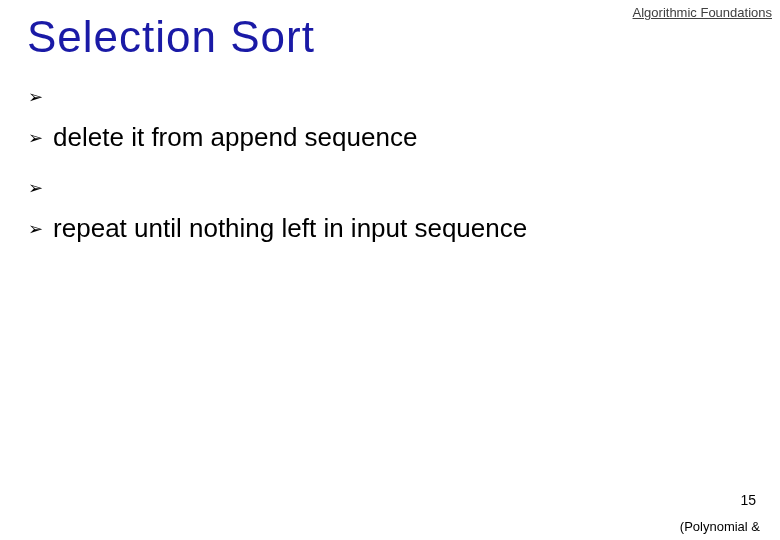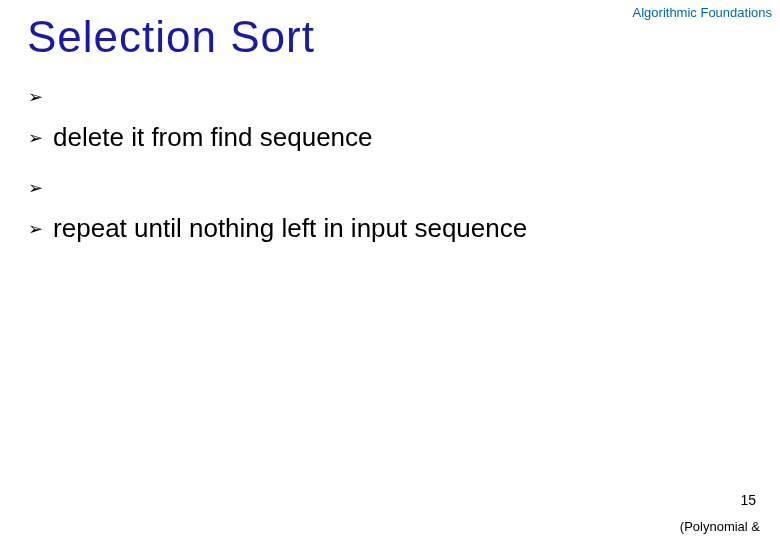--- a/index.html
+++ b/index.html
@@ -19,21 +19,22 @@
     height: 540px;
     box-sizing: border-box;
   }
   .header-right {
     position: absolute;
     top: 6px;
     right: 8px;
     text-align: right;
     font-size: 13px;
     line-height: 1.1;
-    color: #0369a1;
+    color: #404040;
+    text-decoration: underline;
   }
   .header-right .course-code {
     font-size: 12px;
   }
   .title {
     position: absolute;
     top: 12px;
     left: 18px;
     font-size: 44px;
     font-weight: 400;
@@ -91,21 +92,21 @@
   </div>
 
   <div class="title">Selection Sort</div>
 
   <div class="bullets">
     <div class="bullet">
       <span class="marker">➢</span>
     </div>
     <div class="bullet">
       <span class="marker">➢</span>
-      <span>delete it from find sequence</span>
+      <span>delete it from append sequence</span>
     </div>
     <div class="bullet">
       <span class="marker">➢</span>
     </div>
     <div class="bullet">
       <span class="marker">➢</span>
       <span>repeat until nothing left in input sequence</span>
     </div>
   </div>
 

